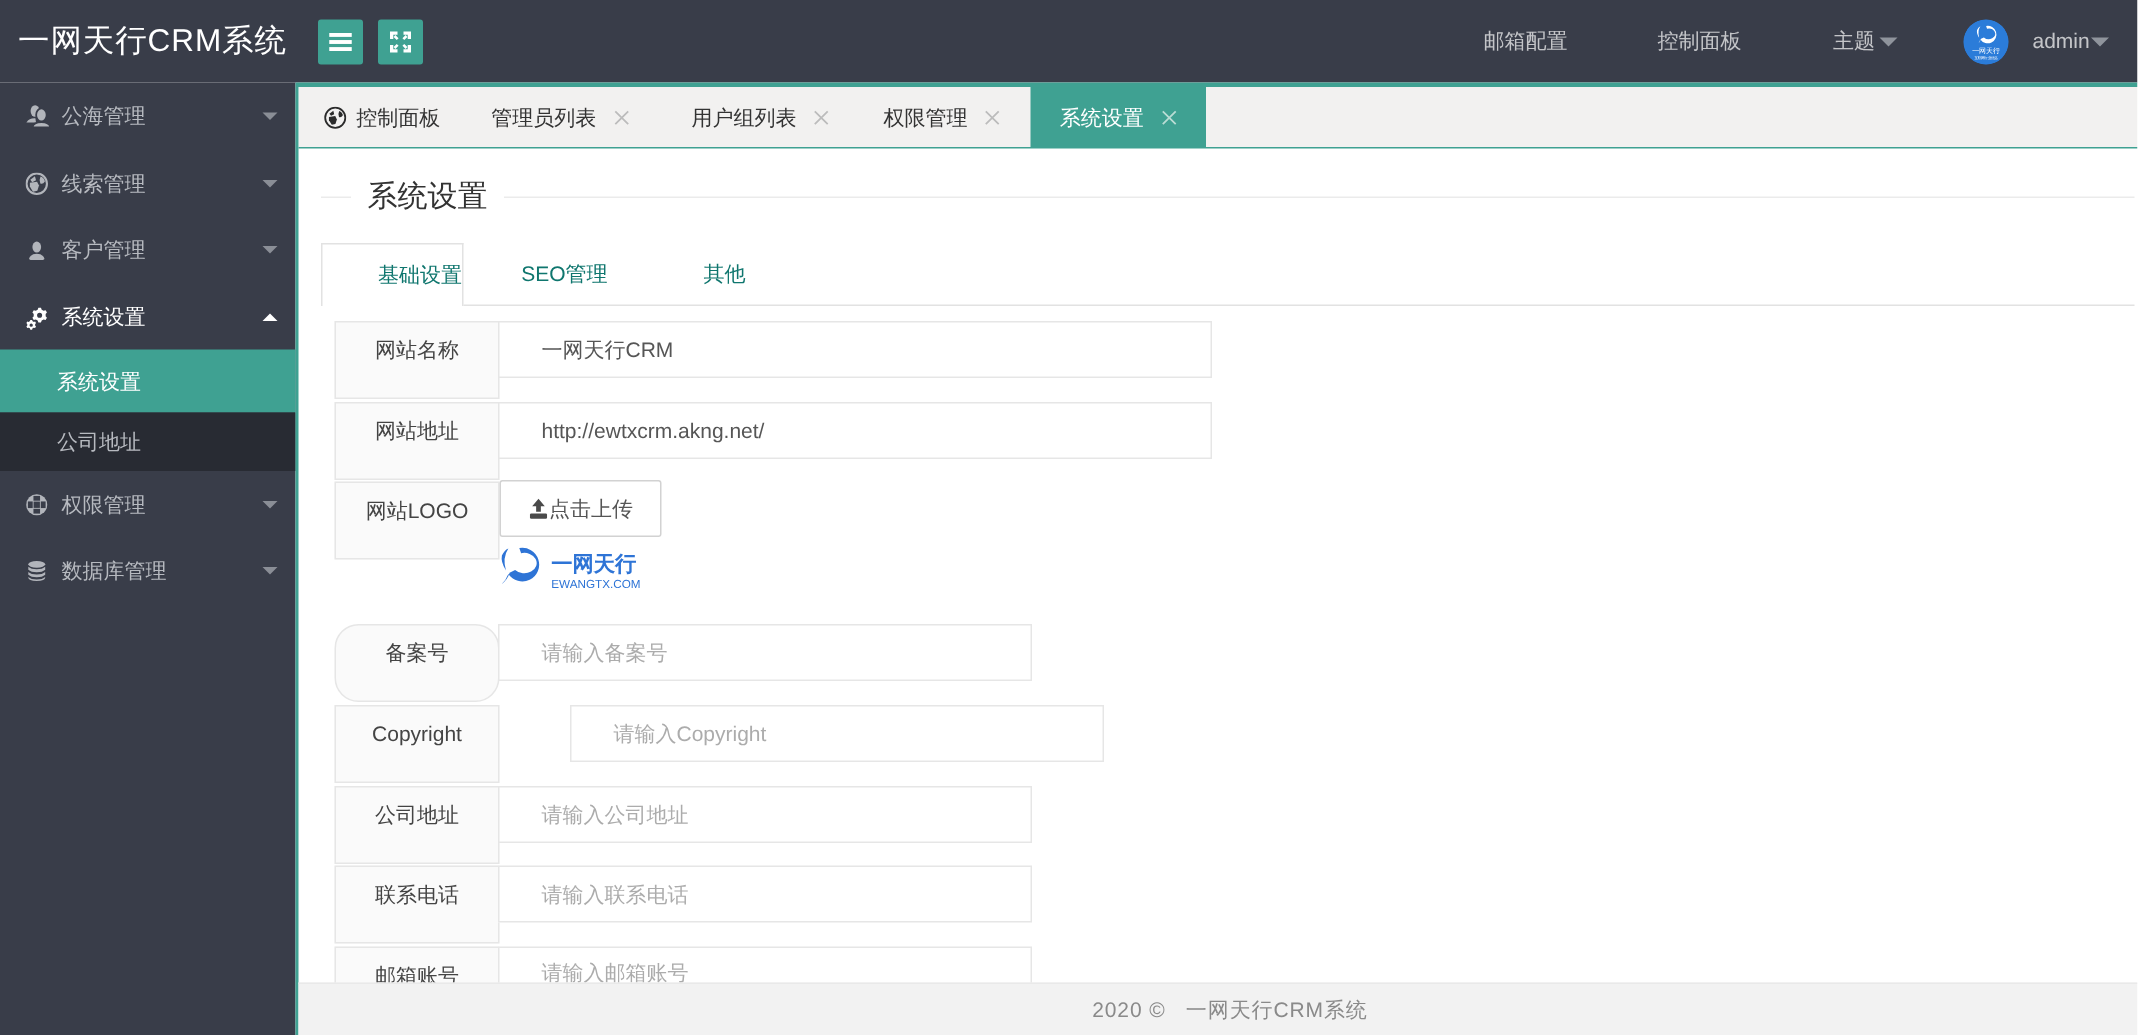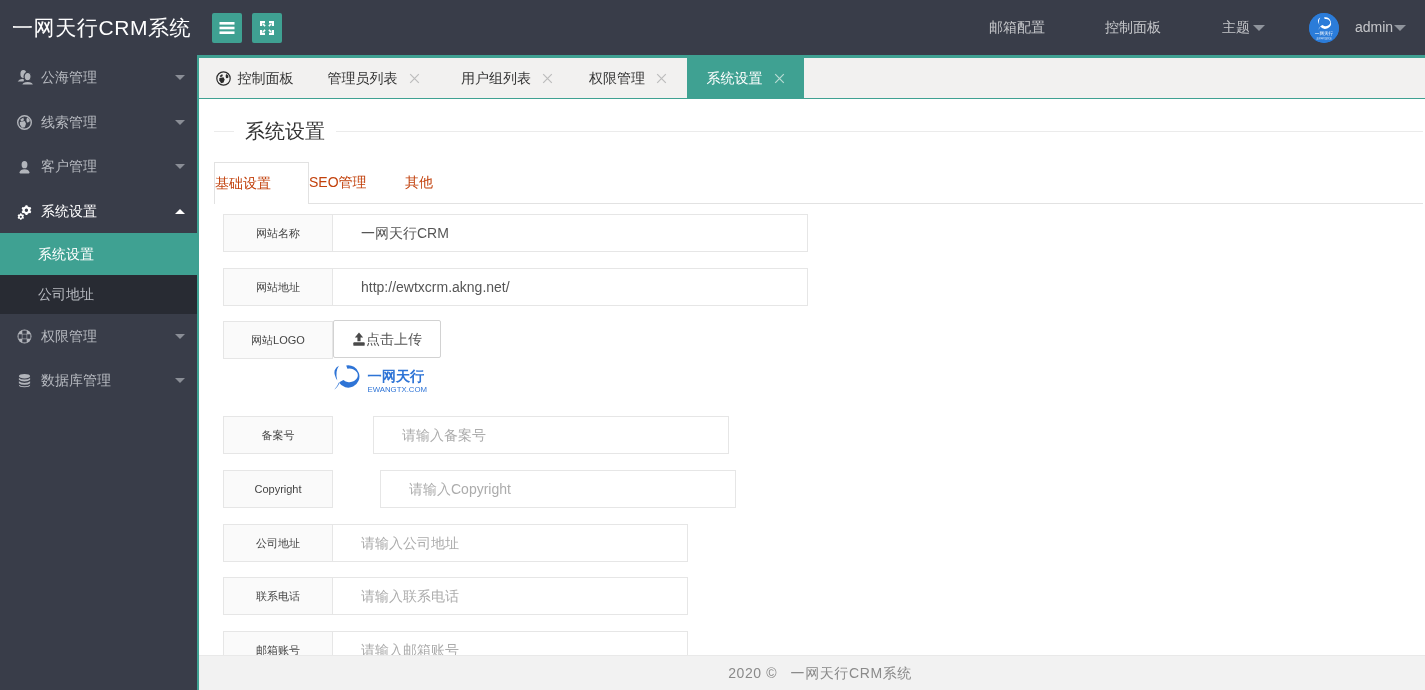--- a/index.html
+++ b/index.html
@@ -35,23 +35,23 @@
 .ttab svg.x { margin-left:11px; vertical-align:-1px; }
 .ttab.act { background:#3FA192; color:#fff; }
 .ttab.act .x { color:rgba(255,255,255,0.65); }
 
 
 #fline1 { position:absolute; left:214px; top:131px; width:1209px; height:1px; background:#ebebeb; }
 #legend { position:absolute; left:234px; top:118px; width:102px; height:27px; background:#fff; text-align:center; font-size:20px; color:#333; line-height:27px; }
 
 
 #ctabline { position:absolute; left:214px; top:203px; width:1209px; height:1px; background:#e2e2e2; }
-.ctab { position:absolute; top:162px; height:41px; line-height:41px; font-size:14px; color:#c2410c; text-align:left; }
+.ctab { position:absolute; top:162px; height:41px; line-height:41px; font-size:14px; color:#0f766e; text-align:right; }
 .ctab.act { background:#fff; border:1px solid #e2e2e2; border-bottom:none; height:42px; }
-.flabel { position:absolute; left:223px; width:110px; height:38px; background:#FAFAFA; border:1px solid #e6e6e6; text-align:center; line-height:36px; font-size:11px; color:#444; }
+.flabel { position:absolute; left:223px; width:110px; height:52px; background:#FAFAFA; border:1px solid #e6e6e6; text-align:center; line-height:36px; font-size:14px; color:#444; }
 .finput { position:absolute; left:332px; height:38px; background:#fff; border:1px solid #e6e6e6; line-height:36px; font-size:14px; color:#565656; padding-left:28px; }
 .finput.ph { color:#acacac; }
 #upbtn { position:absolute; left:333px; width:108px; height:38px; border:1px solid #d2d2d2; border-radius:2px; background:#fff; text-align:center; line-height:36px; font-size:14px; color:#555; }
 
 
 #footer { position:absolute; left:199px; top:655px; width:1226px; height:35px; background:#F2F2F2; text-align:center; line-height:34px; font-size:14px; color:#8a8a8a; border-top:1px solid #e9e9e9; text-indent:16px; letter-spacing:0.6px; }
 </style>
 </head>
 <body>
 
@@ -217,24 +217,24 @@
   <svg width="100" height="29" viewBox="0 0 100 29">
     <g fill="#2E74D6">
       <path d="M13.2 1.4 A11.2 11.2 0 1 1 5.9 18.6 Q4.2 23 1.2 25.7 Q5.6 22.3 6.7 17.9 L10.4 16 A8.3 6.8 0 1 0 14.4 4.8 Z"></path>
       <path d="M5.9 1.7 Q1.8 7.8 4.3 16.4 Q0.7 10.7 1.6 6.4 Q3.1 2.9 5.9 1.7 Z"></path>
     </g>
     <text x="34.5" y="16.8" font-size="14.2" fill="#2E74D6" font-weight="bold">一网天行</text>
     <text x="34.5" y="27.8" font-size="7.8" fill="#2E74D6">EWANGTX.COM</text>
   </svg>
 </div>
 
-<div class="flabel" style="top:416px;">备案号</div>
-<div class="finput ph" style="top:416px; width:356px;margin-left:41px;">请输入备案号</div>
+<div class="flabel" style="top:416px;border-radius:16px;">备案号</div>
+<div class="finput ph" style="top:416px; width:356px;">请输入备案号</div>
 <div class="flabel" style="top:470px;">Copyright</div>
 <div class="finput ph" style="top:470px; width:356px;margin-left:48px;">请输入Copyright</div>
 <div class="flabel" style="top:524px;">公司地址</div>
 <div class="finput ph" style="top:524px; width:356px;">请输入公司地址</div>
 <div class="flabel" style="top:577px;">联系电话</div>
 <div class="finput ph" style="top:577px; width:356px;">请输入联系电话</div>
 <div class="flabel" style="top:631px;">邮箱账号</div>
-<div class="finput ph" style="top:631px; width:356px;">请输入邮箱账号</div>
+<div class="finput ph" style="top:631px; width:356px;font-family:Liberation Mono, monospace;">请输入邮箱账号</div>
 
 <div id="footer">2020 ©&nbsp;&nbsp;&nbsp;一网天行CRM系统</div>
 
 </body></html>

